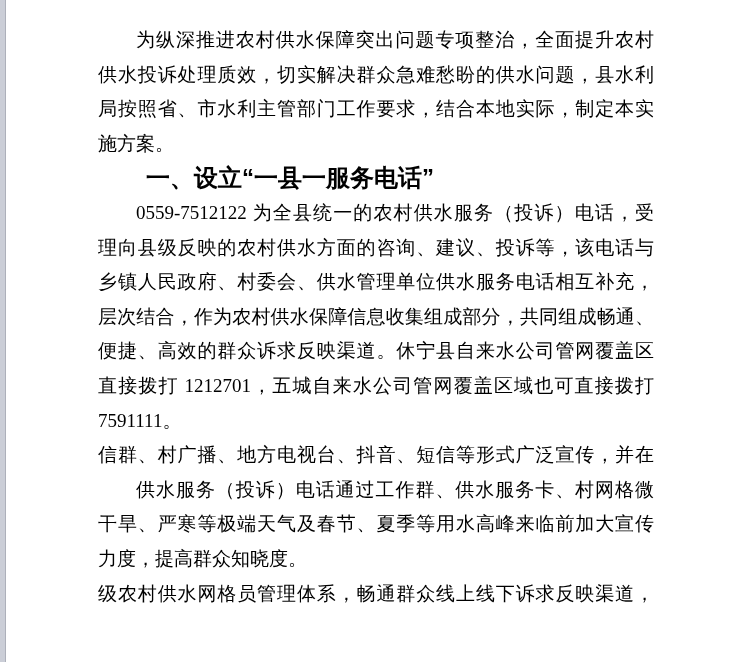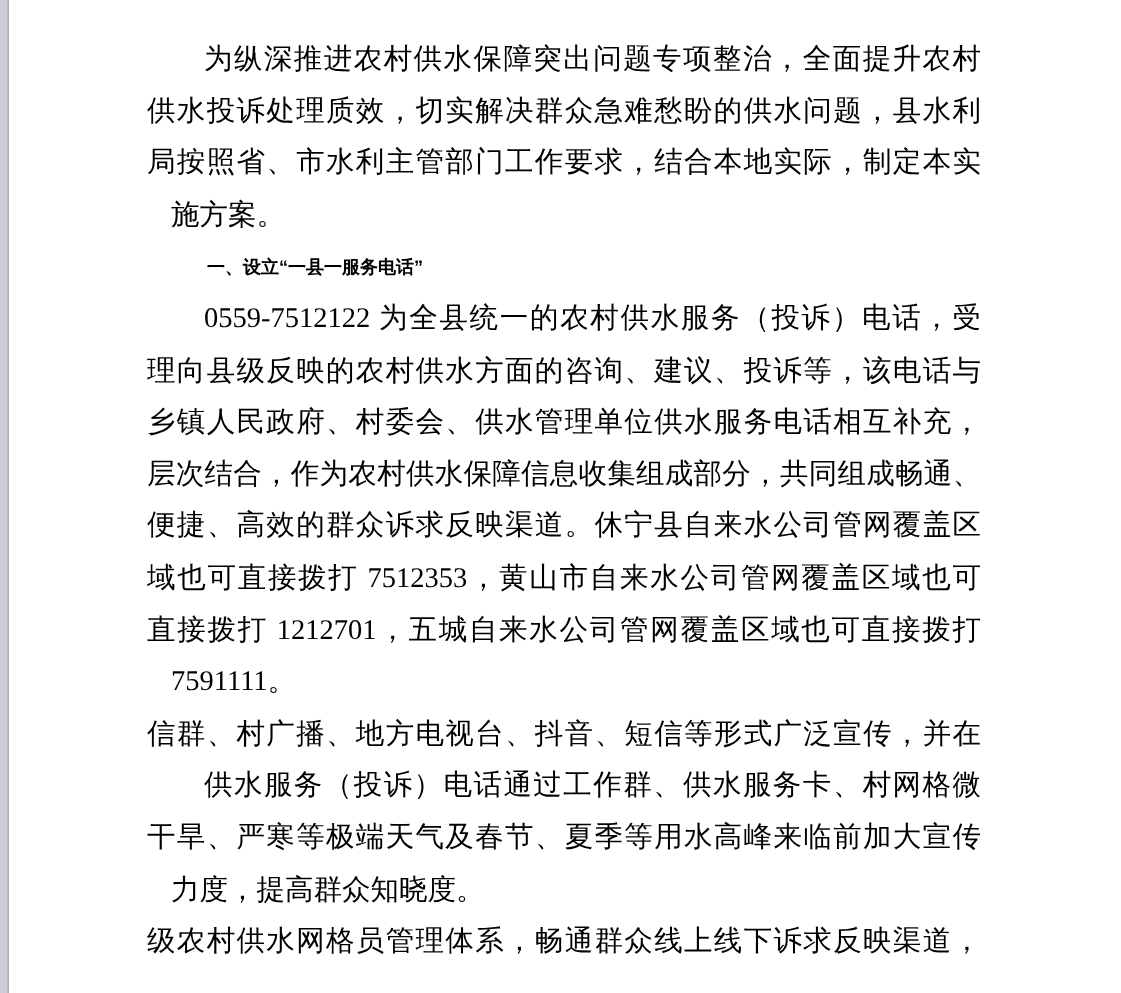--- a/index.html
+++ b/index.html
@@ -40,25 +40,25 @@
     letter-spacing: 0;
   }
   .block { margin: 0; }
   .line {
     text-align: justify;
     text-align-last: justify;
     height: 34.6px;
     overflow: visible;
   }
   .line.first { text-indent: 2em; }
-  .line.last  { text-align-last: left; margin-left: 16px; }
+  .line.last  { text-align-last: left; }
   .block.heading .line {
     font-family: "Liberation Sans", "DejaVu Sans", sans-serif;
     font-weight: 700;
-    font-size: 12px;
+    font-size: 24px;
     text-align-last: left;
   }
 </style>
 </head>
 <body>
 
 <div class="app">
   <div class="gutter"></div>
   <div class="page">
       <div class="block body">
@@ -69,21 +69,20 @@
       </div>
       <div class="block heading">
         <div class="line first last">一、设立“一县一服务电话”</div>
       </div>
       <div class="block body">
         <div class="line first">0559-7512122 为全县统一的农村供水服务（投诉）电话，受</div>
         <div class="line">理向县级反映的农村供水方面的咨询、建议、投诉等，该电话与</div>
         <div class="line">乡镇人民政府、村委会、供水管理单位供水服务电话相互补充，</div>
         <div class="line">层次结合，作为农村供水保障信息收集组成部分，共同组成畅通、</div>
         <div class="line">便捷、高效的群众诉求反映渠道。休宁县自来水公司管网覆盖区</div>
-        <div class="line">域也可直接拨打 7512353，黄山市自来水公司管网覆盖区域也可</div>
         <div class="line">直接拨打 1212701，五城自来水公司管网覆盖区域也可直接拨打</div>
         <div class="line last">7591111。</div>
       </div>
       <div class="block body">
         <div class="line">信群、村广播、地方电视台、抖音、短信等形式广泛宣传，并在</div>
         <div class="line first">供水服务（投诉）电话通过工作群、供水服务卡、村网格微</div>
         <div class="line">干旱、严寒等极端天气及春节、夏季等用水高峰来临前加大宣传</div>
         <div class="line last">力度，提高群众知晓度。</div>
       </div>
       <div class="block body">

